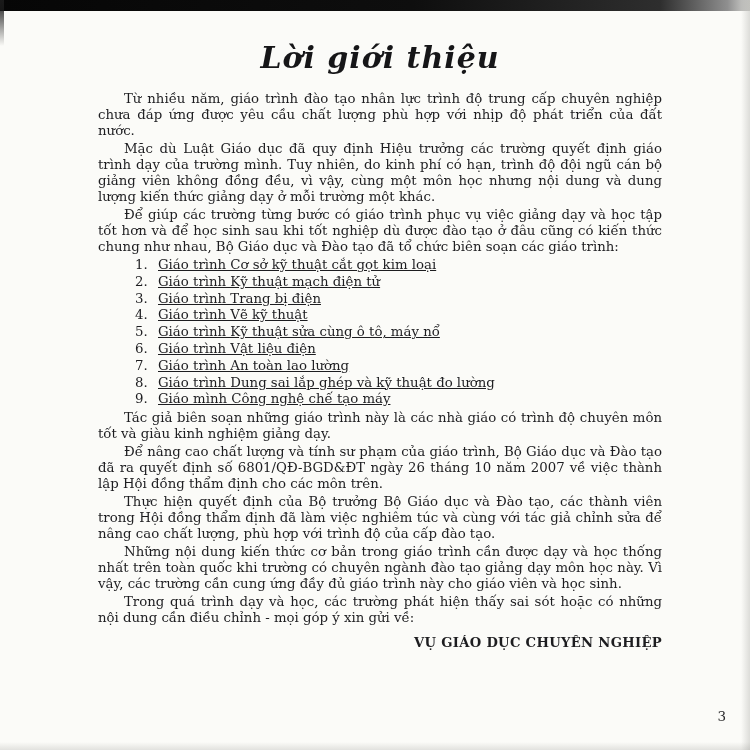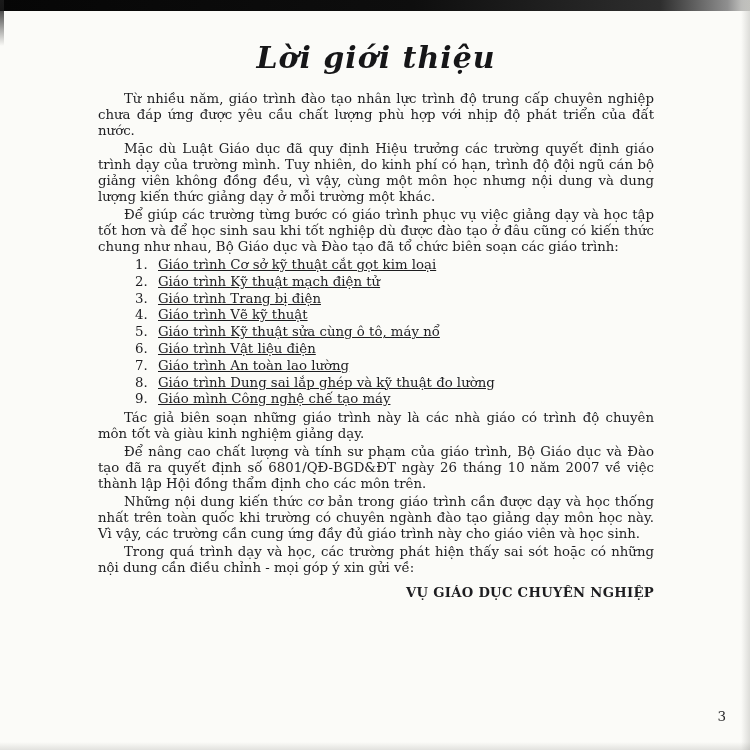--- a/index.html
+++ b/index.html
@@ -36,21 +36,21 @@
   .edge-bottom {
     position: absolute;
     bottom: 0; left: 0;
     width: 100%;
     height: 8px;
     background: linear-gradient(to bottom, rgba(110,110,105,0), rgba(110,110,105,0.18));
   }
   .content {
     position: absolute;
     left: 98px;
-    right: 96px;
+    right: 88px;
     top: 40px;
   }
   .title {
     text-align: center;
     font-style: italic;
     font-weight: bold;
     font-size: 30px;
     margin: 0 0 16px 0;
     letter-spacing: 1px;
     color: #161618;
@@ -106,20 +106,21 @@
     <li>Giáo trình Vẽ kỹ thuật</li>
     <li>Giáo trình Kỹ thuật sửa cùng ô tô, máy nổ</li>
     <li>Giáo trình Vật liệu điện</li>
     <li>Giáo trình An toàn lao lường</li>
     <li>Giáo trình Dung sai lắp ghép và kỹ thuật đo lường</li>
     <li>Giáo mình Công nghệ chế tạo máy</li>
   </ol>
 
   <p class="para">Tác giả biên soạn những giáo trình này là các nhà giáo có trình độ chuyên môn tốt và giàu kinh nghiệm giảng dạy.</p>
   <p class="para">Để nâng cao chất lượng và tính sư phạm của giáo trình, Bộ Giáo dục và Đào tạo đã ra quyết định số 6801/QĐ-BGD&amp;ĐT ngày 26 tháng 10 năm 2007 về việc thành lập Hội đồng thẩm định cho các môn trên.</p>
+  <p class="para">Thực hiện quyết định của Bộ trưởng Bộ Giáo dục và Đào tạo, các thành viên trong Hội đồng thẩm định đã làm việc nghiêm túc và cùng với tác giả chỉnh sửa để nâng cao chất lượng, phù hợp với trình độ của cấp đào tạo.</p>
   <p class="para">Những nội dung kiến thức cơ bản trong giáo trình cần được dạy và học thống nhất trên toàn quốc khi trường có chuyên ngành đào tạo giảng dạy môn học này. Vì vậy, các trường cần cung ứng đầy đủ giáo trình này cho giáo viên và học sinh.</p>
   <p class="para">Trong quá trình dạy và học, các trường phát hiện thấy sai sót hoặc có những nội dung cần điều chỉnh - mọi góp ý xin gửi về:</p>
 
 
   <div class="signature">VỤ GIÁO DỤC CHUYÊN NGHIỆP</div>
 </div>
 
 <div class="page-number">3</div>
 
 <div class="edge-right"></div>

